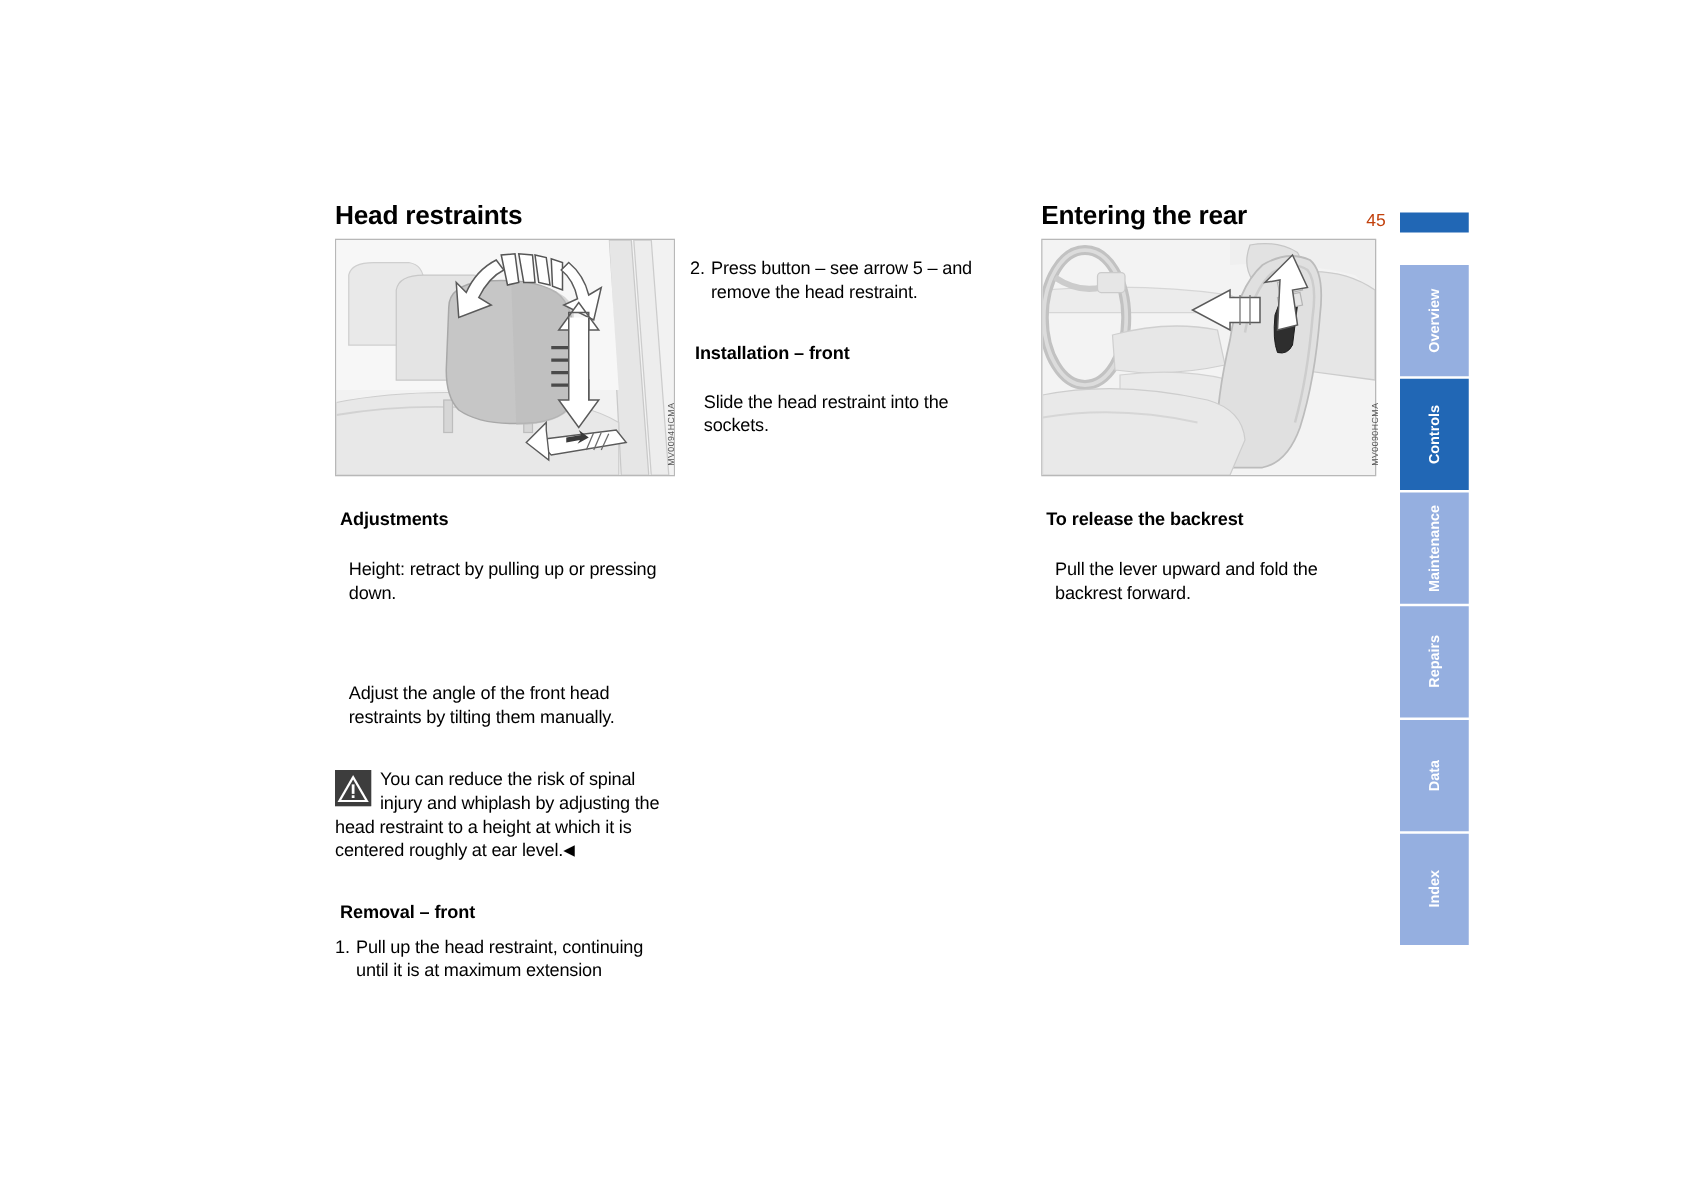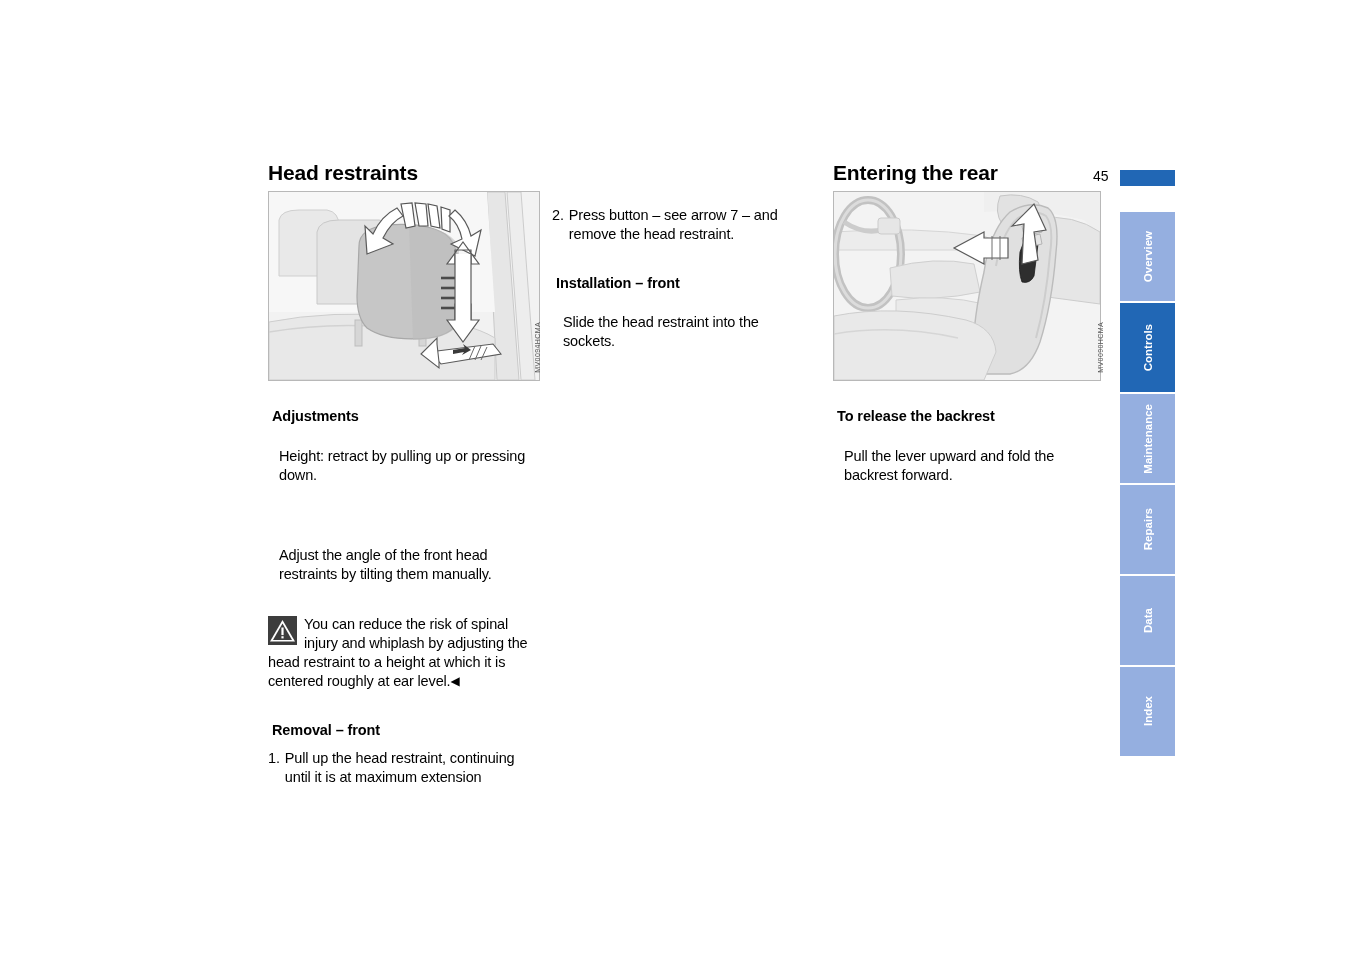--- a/index.html
+++ b/index.html
@@ -130,21 +130,21 @@
     transform: rotate(180deg);
   }
   .fig-code-a { left: 534px; top: 322px; position: absolute; }
   .fig-code-c { left: 1097px; top: 322px; position: absolute; }
 
   
   .pagenum {
     position: absolute;
     left: 1093px; top: 168px;
     font-size: 14px;
-    color: #000000;
+    color: #c2410c;
   }
   .page-bar {
     position: absolute;
     left: 1120px; top: 170px;
     width: 55px; height: 16px;
   }
 
   
   .tab-rail { position: absolute; left: 1120px; top: 212px; width: 55px; }
   .tab {
@@ -268,21 +268,21 @@
     <div class="num-item">
       <span class="num">1.</span>
       <span class="txt">Pull up the head restraint, continuing until it is at maximum extension</span>
     </div>
   </div>
 
   <div class="col-b">
     <div style="height:46px"></div>
     <div class="num-item">
       <span class="num">2.</span>
-      <span class="txt">Press button – see arrow 7 – and remove the head restraint.</span>
+      <span class="txt">Press button – see arrow 5 – and remove the head restraint.</span>
     </div>
 
     <div class="gap-lg"></div>
 
     <h2 class="sub-head">Installation – front</h2>
     <div style="height:5px"></div>
     <p class="body-text">Slide the head restraint into the sockets.</p>
   </div>
 
   <div class="col-c">

